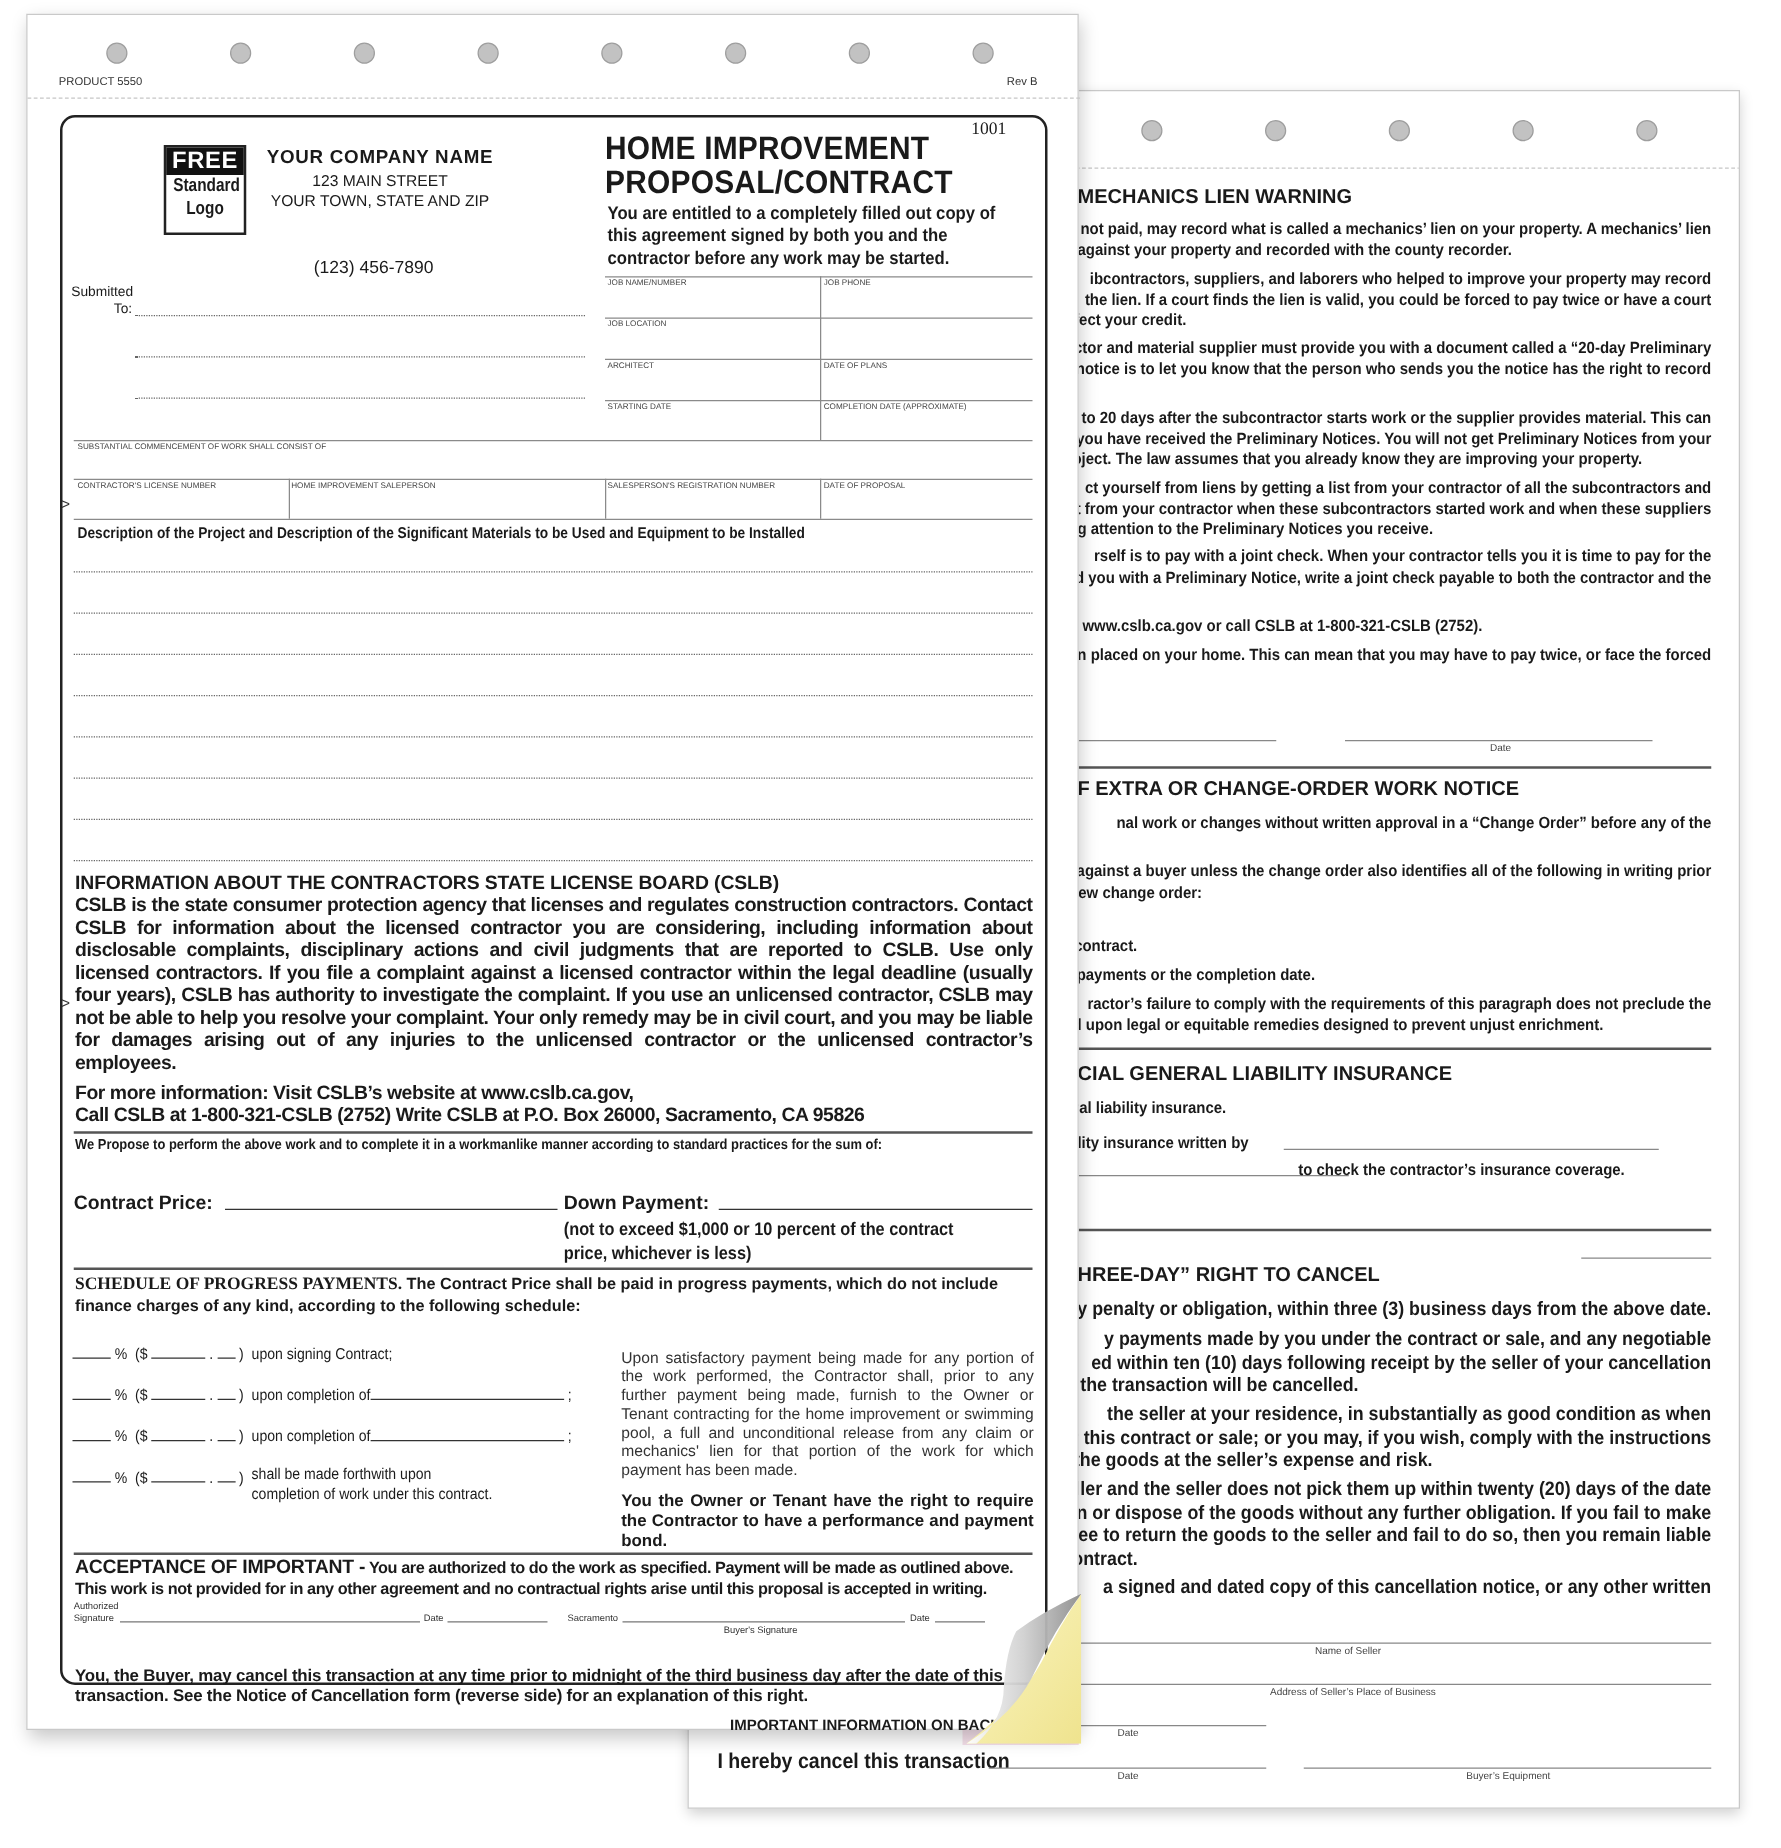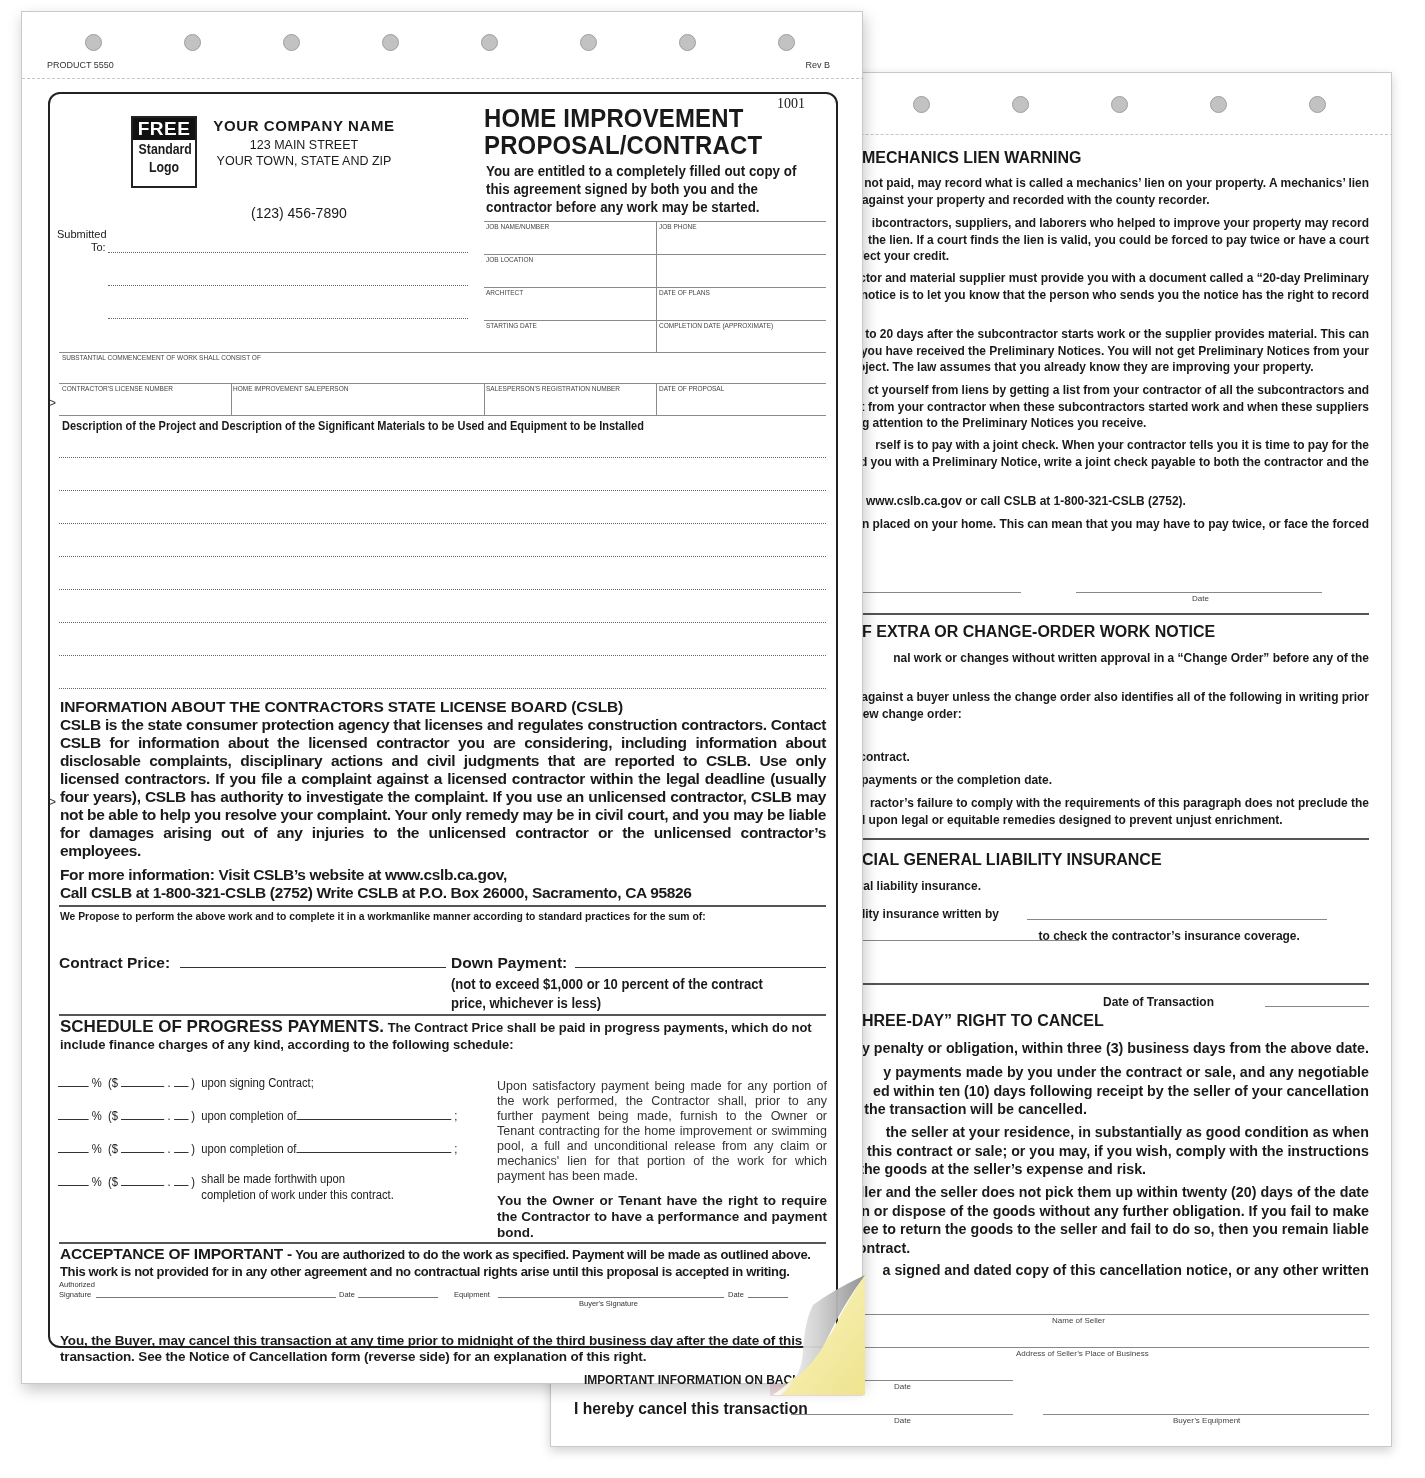--- a/index.html
+++ b/index.html
@@ -64,21 +64,21 @@
   .cslb p { font-size: 15.5px; font-weight: bold; line-height: 18px; text-align: justify; letter-spacing: -0.35px; }
   .cslb .more { margin-top: 6px; }
 
   .propose { position: absolute; left: 38px; top: 898px; font-size: 11.5px; font-weight: bold;
     transform: scaleX(0.9); transform-origin: left top; white-space: nowrap; }
   .price-lbl { position: absolute; font-size: 15.5px; font-weight: bold; }
   .down-note { position: absolute; left: 429px; top: 963px; font-size: 14.5px; font-weight: bold; line-height: 19px;
     transform: scaleX(0.9); transform-origin: left top; width: 380px; }
 
   .sched-head { position: absolute; left: 38px; top: 1006px; width: 770px; font-size: 13px; font-weight: bold; line-height: 17px; }
-  .sched-head .big { font-size: 17px; }
+  .sched-head .big { font-size: 14px; font-family: Liberation Serif, serif; }
   .pay-row { position: absolute; left: 36px; font-size: 12.5px; white-space: nowrap; transform: scaleX(0.9); transform-origin: left top; }
   .pay-row .u { display: inline-block; border-bottom: 1px solid #333; height: 11px; vertical-align: baseline; }
   .release { position: absolute; left: 475px; top: 1067px; width: 330px; font-size: 12.5px; line-height: 15px; text-align: justify;
     color: #333; }
   .owner-right { position: absolute; left: 475px; top: 1181px; width: 330px; font-size: 13.5px; font-weight: bold; line-height: 16px; text-align: justify; }
 
   .accept { position: absolute; left: 38px; top: 1233px; width: 770px; font-size: 13px; font-weight: bold; line-height: 17px; letter-spacing: -0.35px; }
   .accept .big { font-size: 15.5px; letter-spacing: -0.2px; }
   .sigline { position: absolute; height: 0; border-top: 1px solid #777; }
   .sig-lbl { position: absolute; font-size: 7.5px; color: #333; white-space: nowrap; }
@@ -180,23 +180,20 @@
   <div class="bk" style="top:833px;">
       <div class="bk-p left" style="padding-left:312px">liability insurance written by</div>
     </div>
   <div class="bk-line" style="left:476px;top:846px;width:300px"></div>
   <div class="bk-line" style="left:300px;top:867px;width:228px"></div>
   <div class="bk" style="top:855px;">
       <div class="bk-p left" style="padding-left:530px">to check the contractor’s insurance coverage.</div>
     </div>
   <div class="bk-rule" style="left:300px;top:910px;width:518px"></div>
 
-  <div class="bk" style="top:921px;">
-    <div class="bk-p left" style="padding-left:600px;font-size:13px">Date of Transaction</div>
-  </div>
   <div class="bk-line" style="left:714px;top:933px;width:104px"></div>
   <div class="bk bk-h" style="left:311px;top:939px;">HREE-DAY” RIGHT TO CANCEL</div>
   <div class="bk" style="top:966px;">
       <div class="bk-p lg">ny penalty or obligation, within three (3) business days from the above date.</div>
     </div>
   <div class="bk" style="top:990px;">
     <div class="bk-p lg">y payments made by you under the contract or sale, and any negotiable</div>
     <div class="bk-p lg">ed within ten (10) days following receipt by the seller of your cancellation</div>
     <div class="bk-p lg left" style="padding-left:312px">t of the transaction will be cancelled.</div>
   </div>
@@ -364,21 +361,21 @@
     <span class="big">ACCEPTANCE OF IMPORTANT -</span>
     <span>You are authorized to do the work as specified. Payment will be made as outlined above. This work is not provided for in any other agreement and no contractual rights arise until this proposal is accepted in writing.</span>
   </div>
   <div class="sig-lbl" style="left:37px;top:1268px;line-height:10px">
     <div>Authorized</div>
     <div>Signature</div>
   </div>
   <div class="sigline" style="left:74px;top:1285px;width:240px"></div>
   <div class="sig-lbl" style="left:317px;top:1278px">Date</div>
   <div class="sigline" style="left:336px;top:1285px;width:80px"></div>
-  <div class="sig-lbl" style="left:432px;top:1278px">Equipment</div>
+  <div class="sig-lbl" style="left:432px;top:1278px">Sacramento</div>
   <div class="sigline" style="left:476px;top:1285px;width:226px"></div>
   <div class="sig-lbl" style="left:557px;top:1287px">Buyer's Signature</div>
   <div class="sig-lbl" style="left:706px;top:1278px">Date</div>
   <div class="sigline" style="left:726px;top:1285px;width:40px"></div>
 
   <div class="cancel-note">You, the Buyer, may cancel this transaction at any time prior to midnight of the third business day after the date of this transaction. See the Notice of Cancellation form (reverse side) for an explanation of this right.</div>
   <div class="imp-back">IMPORTANT INFORMATION ON BACK</div>
 </div>
 
 <svg class="curl" viewBox="0 0 92 120">

